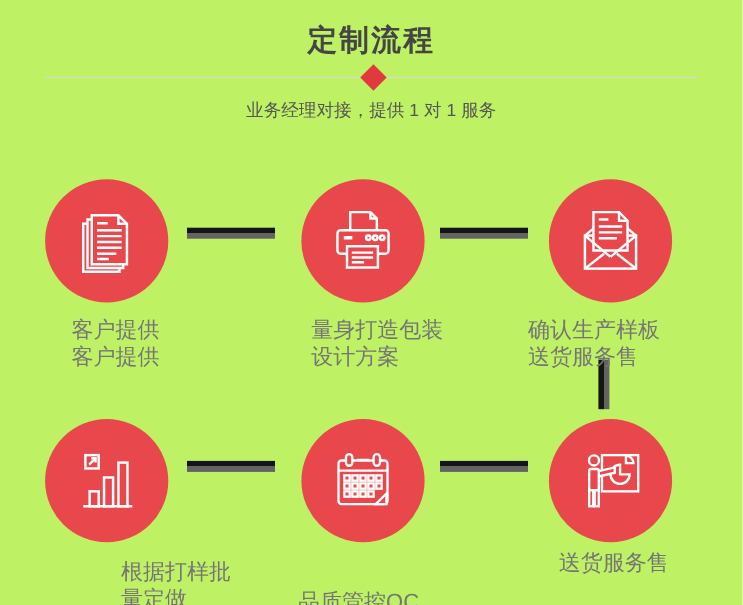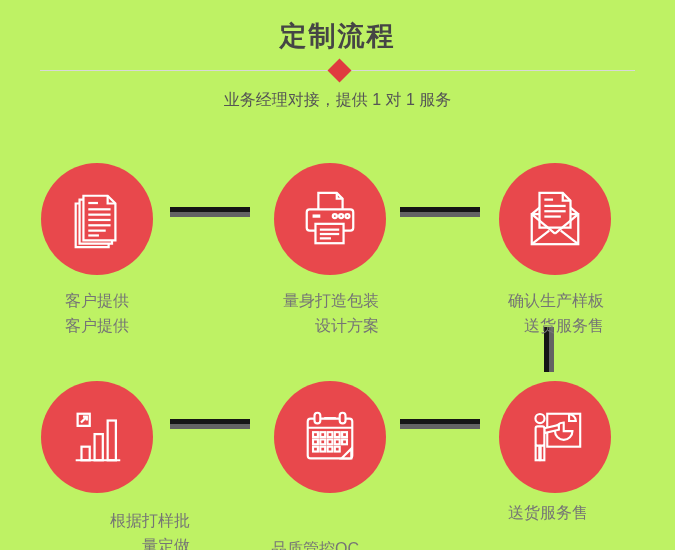--- a/index.html
+++ b/index.html
@@ -20,31 +20,31 @@
          font-size:27px;font-weight:bold;color:var(--title-text);letter-spacing:2px;margin:0;}
   .divider{position:absolute;top:70px;left:40px;width:595px;height:1px;background:var(--divider-gray);}
   .diamond{position:absolute;top:62px;left:331px;width:17px;height:17px;background:var(--diamond-red);transform:rotate(45deg);}
   .subtitle{position:absolute;top:90px;left:0;width:100%;text-align:center;
             font-size:16px;color:var(--subtitle-text);margin:0;}
 
   .step-circle{position:absolute;width:112px;height:112px;border-radius:50%;
                background:var(--accent-red);display:flex;align-items:center;justify-content:center;color:#fff;}
   .step-circle svg{display:block;}
 
-  .step-label{position:absolute;font-size:16px;line-height:25px;color:var(--label-text);text-align:right;}
+  .step-label{position:absolute;font-size:20px;line-height:25px;color:var(--label-text);text-align:left;}
   .step-label span{display:block;}
 
   .connector-h{position:absolute;width:80px;height:10px;
     background:linear-gradient(to bottom,var(--connector-dark) 0%,var(--connector-dark) 50%,var(--connector-gray) 50%,var(--connector-gray) 100%);}
   .connector-v{position:absolute;width:10px;height:45px;
     background:linear-gradient(to right,var(--connector-dark) 0%,var(--connector-dark) 50%,var(--connector-gray) 50%,var(--connector-gray) 100%);}
 
   .pos-c1{left:41px;top:163px;}  .pos-c2{left:274px;top:163px;} .pos-c3{left:499px;top:163px;}
   .pos-c4{left:41px;top:381px;}  .pos-c5{left:274px;top:381px;} .pos-c6{left:499px;top:381px;}
-  .pos-l1{left:65px;top:288px;}  .pos-l2{left:283px;top:288px;} .pos-l3{left:508px;top:288px;}
+  .pos-l1{left:65px;top:288px;}  .pos-l2{left:283px;top:288px;} .pos-l3{left:480px;top:288px;}
   .pos-l4{left:78px;top:508px;margin-left:32px;}  .pos-l5{left:271px;top:500px;margin-top:36px;} .pos-l6{left:508px;top:500px;}
   .pos-h1{left:170px;top:207px;} .pos-h2{left:400px;top:207px;}
   .pos-h3{left:170px;top:419px;} .pos-h4{left:400px;top:419px;}
   .pos-v1{left:544px;top:327px;}
 </style>
 </head>
 <body>
 
 <div class="canvas">
 

